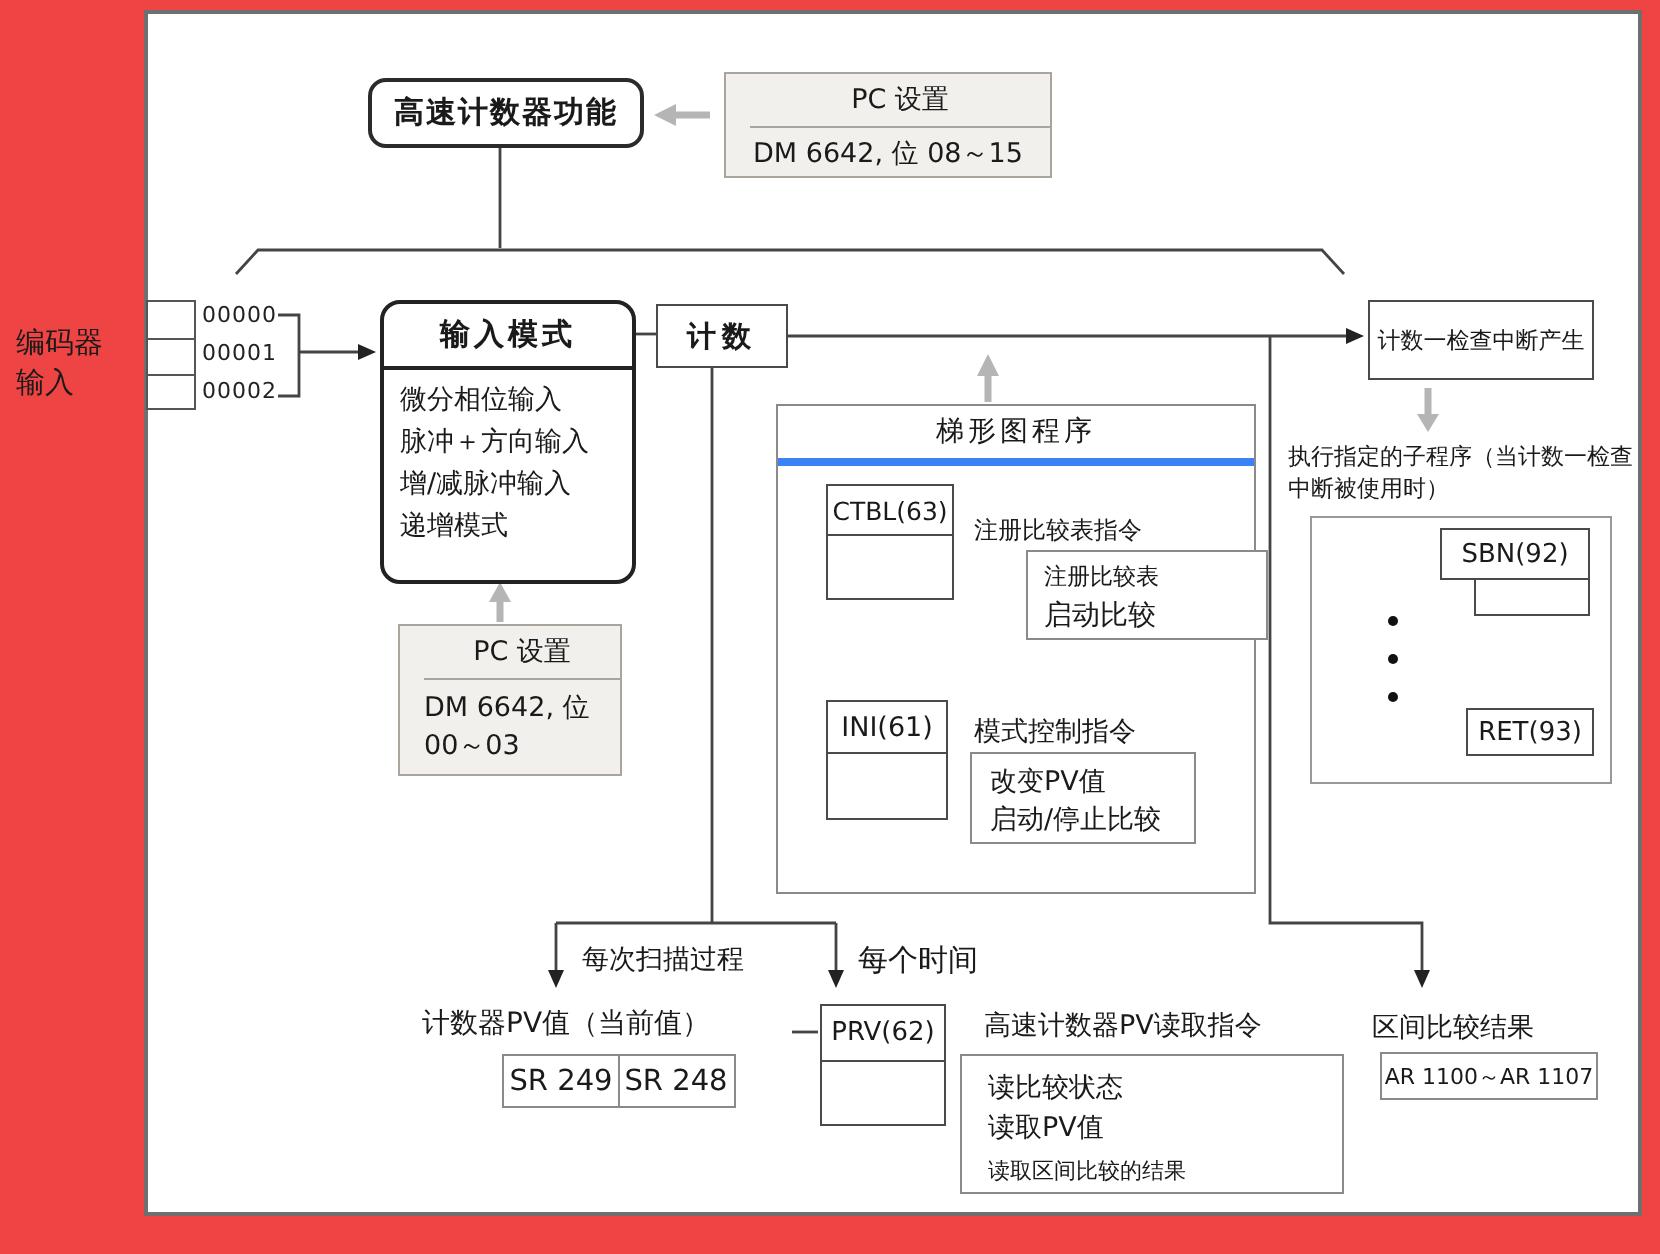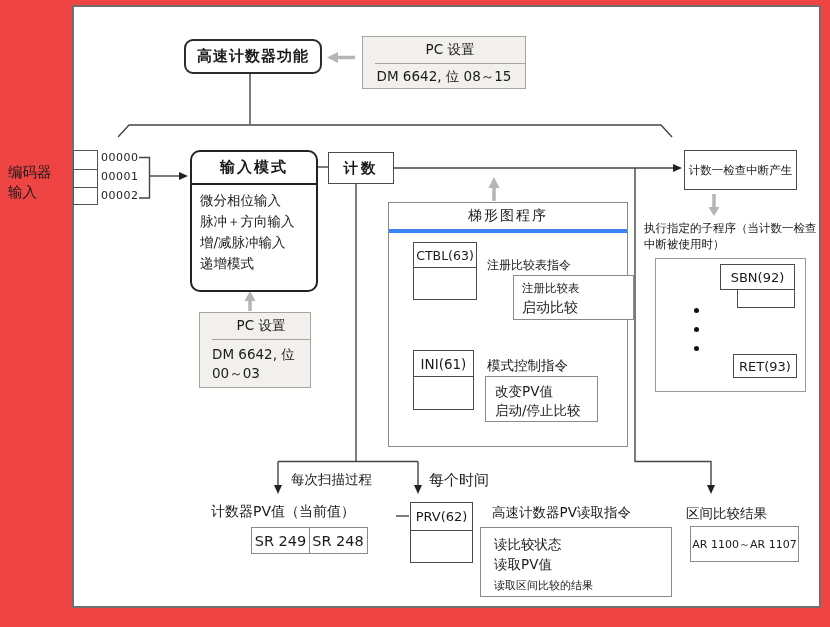--- a/index.html
+++ b/index.html
@@ -74,21 +74,21 @@
   .srCell{width:57px;height:25px;border:1.5px solid #8a8a8a;background:#fff;display:flex;
     align-items:center;justify-content:center;font-size:14.5px;}
   .srCell + .srCell{margin-left:-1.5px;}
   .prvName{left:410px;top:502px;width:63px;height:29px;font-size:13px;}
   .prvOper{left:410px;top:529.5px;width:63px;height:33px;}
   .readLabel{left:492px;top:504px;font-size:13.5px;white-space:nowrap;}
   .readBox{left:480px;top:527px;width:192px;height:70px;padding:6px 0 0 13px;}
   .readL12{font-size:13.5px;line-height:20px;}
   .readL3{font-size:11px;margin-top:4px;}
   .rangeLabel{left:686px;top:505px;font-size:13.5px;white-space:nowrap;}
-  .arBox{left:690px;top:526px;width:109px;height:36px;border:1px solid #8a8a8a;background:#fff;
+  .arBox{left:690px;top:526px;width:109px;height:24px;border:1px solid #8a8a8a;background:#fff;
     display:flex;align-items:center;justify-content:center;font-size:11px;white-space:nowrap;}
 </style>
 </head>
 <body>
 
 <div class="canvas">
 
   <div class="abs frame"></div>
 
   <svg class="abs svgLayer" viewBox="0 0 830 627" xmlns="http://www.w3.org/2000/svg">

